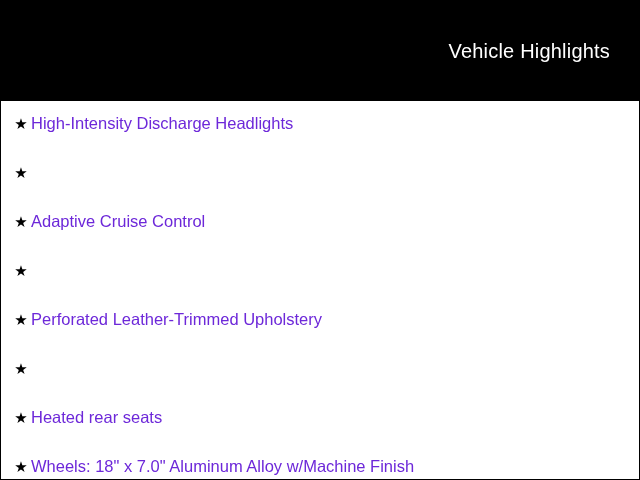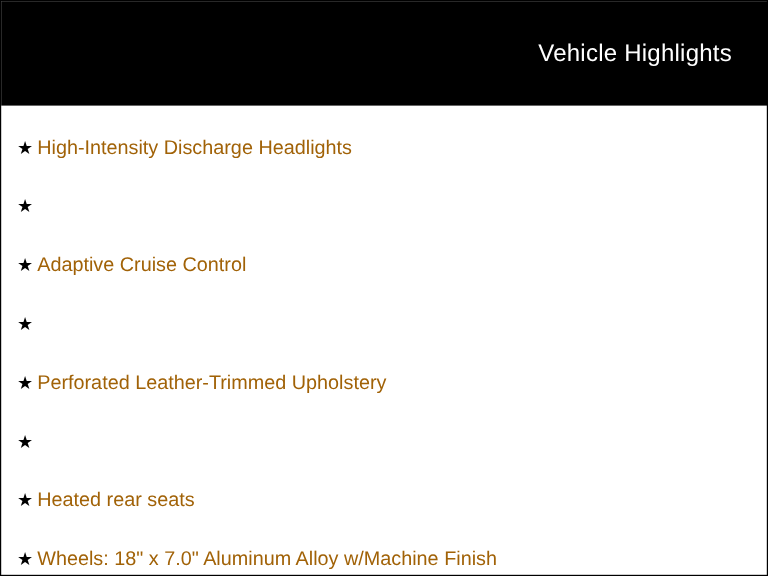--- a/index.html
+++ b/index.html
@@ -19,21 +19,21 @@
     height: 480px;
     background: #ffffff;
     box-sizing: border-box;
     border: 1px solid #000000;
   }
   .header-bar {
     position: absolute;
     left: 0;
     top: 0;
     width: 640px;
-    height: 87px;
+    height: 100px;
     background: #000000;
     display: flex;
     align-items: center;
     justify-content: flex-end;
     box-sizing: border-box;
     padding-right: 31px;
   }
   .header-title {
     color: #ffffff;
     font-size: 20px;
@@ -62,21 +62,21 @@
   .bullet-icon {
     width: 20px;
     min-width: 20px;
     font-size: 15px;
     line-height: 1;
     color: #000000;
     text-align: center;
   }
   .highlight-text {
     font-size: 16.5px;
-    color: #a16207;
+    color: #6d28d9;
     line-height: 1.2;
     white-space: nowrap;
   }
 </style>
 </head>
 <body>
 
 <div class="page">
 
   <div class="header-bar">

